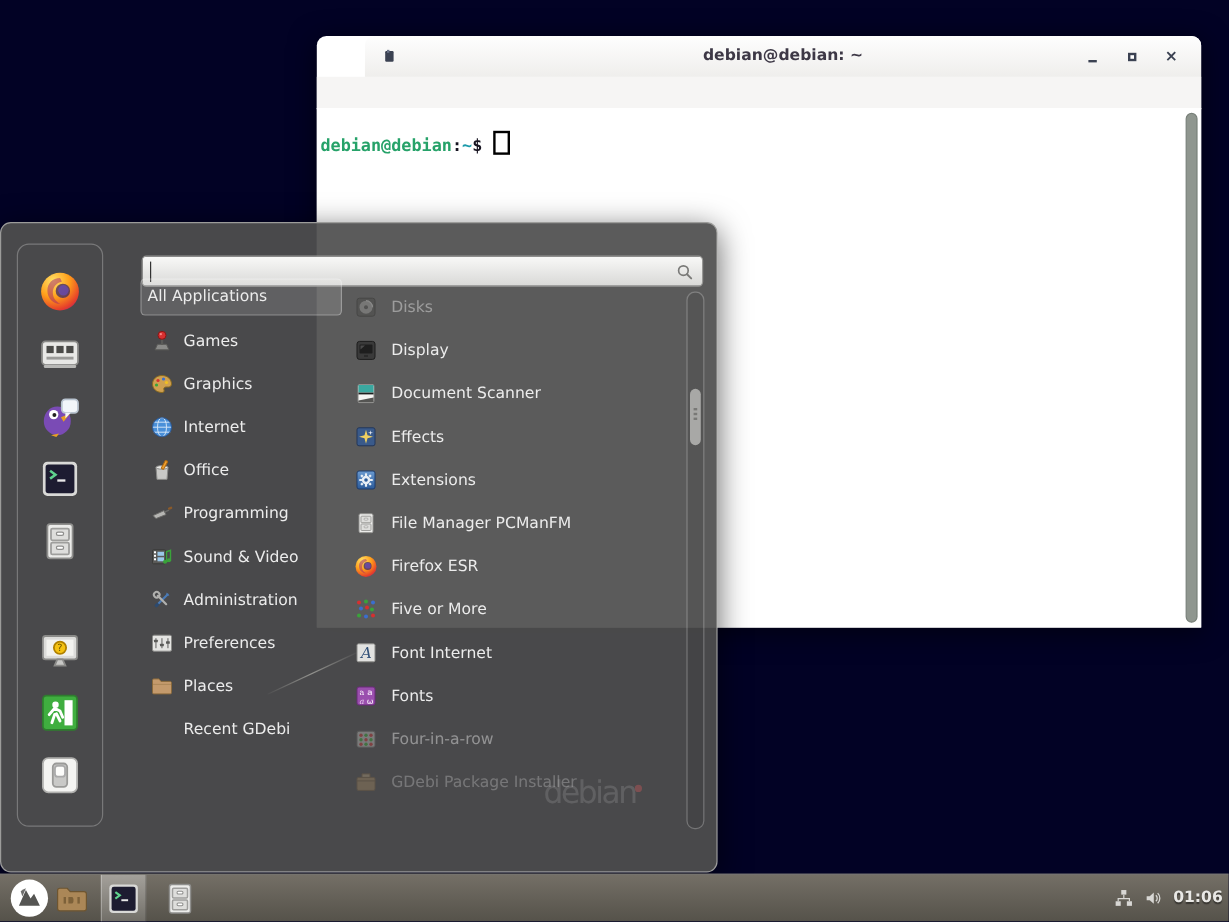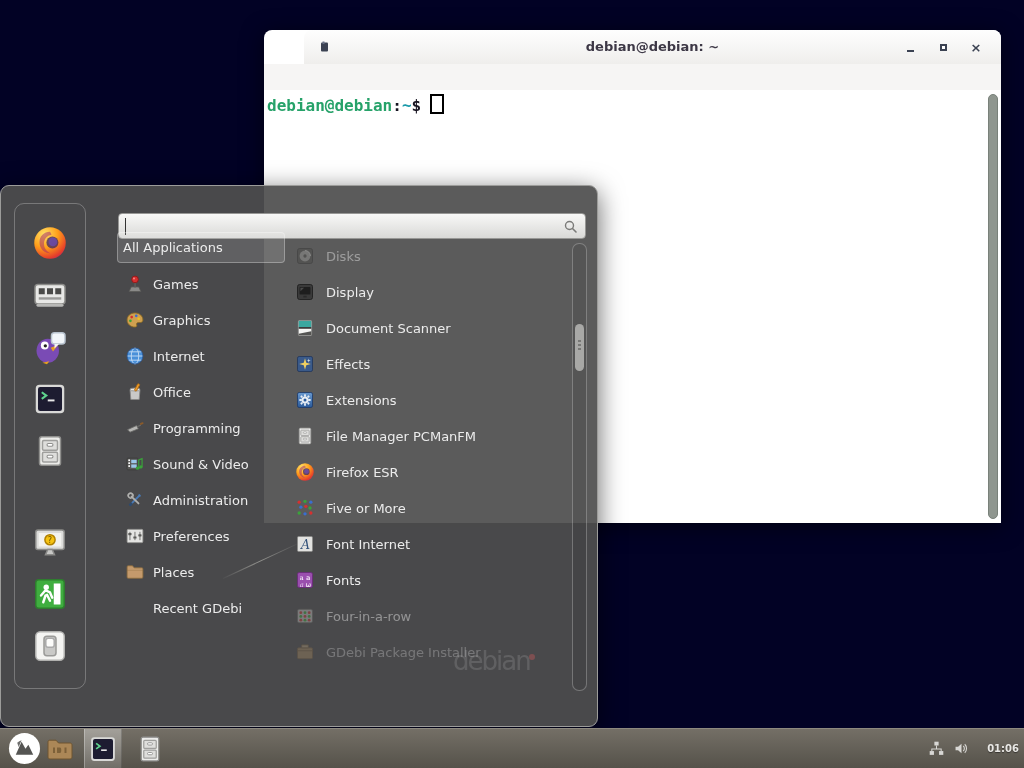--- a/index.html
+++ b/index.html
@@ -23,22 +23,22 @@
   .tb-mini-icon{position:absolute;left:16px;top:11px;width:10px;height:12px;}
   .tb-btn{position:absolute;top:0;width:26px;height:34px;display:flex;align-items:center;justify-content:center;}
   .tb-btn.min{right:78px}.tb-btn.max{right:45px}
   .tb-btn.close{right:12px;font-weight:bold;font-size:13px;color:#3b4252;}
   .glyph-min{width:7px;height:2px;background:#3b4252;margin-top:7px;}
   .glyph-max{width:7px;height:7px;border:2px solid #3b4252;box-sizing:border-box;background:#fff;}
   .menubar{position:absolute;top:34px;left:0;right:0;height:26px;background:#f6f5f4;
     display:flex;align-items:center;padding-left:4px;border-bottom:1px solid #ecebe8;}
   .mb-item{font-size:13px;color:#3d3846;padding:0 9px;line-height:26px;}
   .term-body{position:absolute;top:60px;left:0;right:0;bottom:0;background:#ffffff;}
-  .prompt{position:absolute;left:3px;top:4px;font-family:"DejaVu Sans Mono","Liberation Mono",monospace;
-    font-weight:bold;font-size:16px;color:#171421;white-space:pre;text-align:right;}
+  .prompt{position:absolute;left:3px;top:19px;font-family:"DejaVu Sans Mono","Liberation Mono",monospace;
+    font-weight:bold;font-size:14px;color:#171421;white-space:pre;text-align:right;}
   .p-user{color:var(--prompt-user,#26a269);}
   .p-path{color:var(--prompt-path,#1b9aaa);}
   .term-cursor{display:inline-block;width:10px;height:16px;border:2px solid #000;
     vertical-align:-3px;margin-left:9px;}
   .term-scrollbar{position:absolute;top:2px;right:2px;width:12px;bottom:2px;}
   .term-scrollbar .thumb{position:absolute;top:2px;right:1px;width:8px;height:calc(100% - 6px);
     background:#8f968f;border:1px solid #79817a;border-radius:5px;}
 
   
   .menu-window{position:absolute;left:0;top:185px;width:598px;height:542px;box-sizing:border-box;
@@ -93,21 +93,21 @@
   .task-item{width:36px;height:39px;display:flex;align-items:center;justify-content:center;flex:none;}
   .task-item svg{width:30px;height:30px;}
   .task-item.menu-btn svg{width:33px;height:33px;}
   .task-item.t2{margin-left:6px;}
   .task-item.t3{margin-left:10px;}
   .task-item.active{background:linear-gradient(rgba(255,255,255,0.34),rgba(255,255,255,0.16));
     border-left:1px solid rgba(255,255,255,0.28);border-right:1px solid rgba(0,0,0,0.18);}
   .tray{position:absolute;right:54px;top:0;height:39px;display:flex;align-items:center;gap:8px;}
   .tray .tray-icon{width:17px;height:17px;}
   .tray .tray-icon svg{width:17px;height:17px;}
-  .clock{position:absolute;right:5px;top:0;height:39px;line-height:39px;font-size:10px;font-weight:bold;
+  .clock{position:absolute;right:5px;top:0;height:39px;line-height:39px;font-size:13px;font-weight:bold;
     color:#e9e8e5;text-shadow:0 1px 1px rgba(0,0,0,0.45);}
 </style>
 </head>
 <body>
 
 <div class="desktop">
 
   <div class="terminal-window">
     <div class="titlebar">
       <span class="tb-mini-icon">

